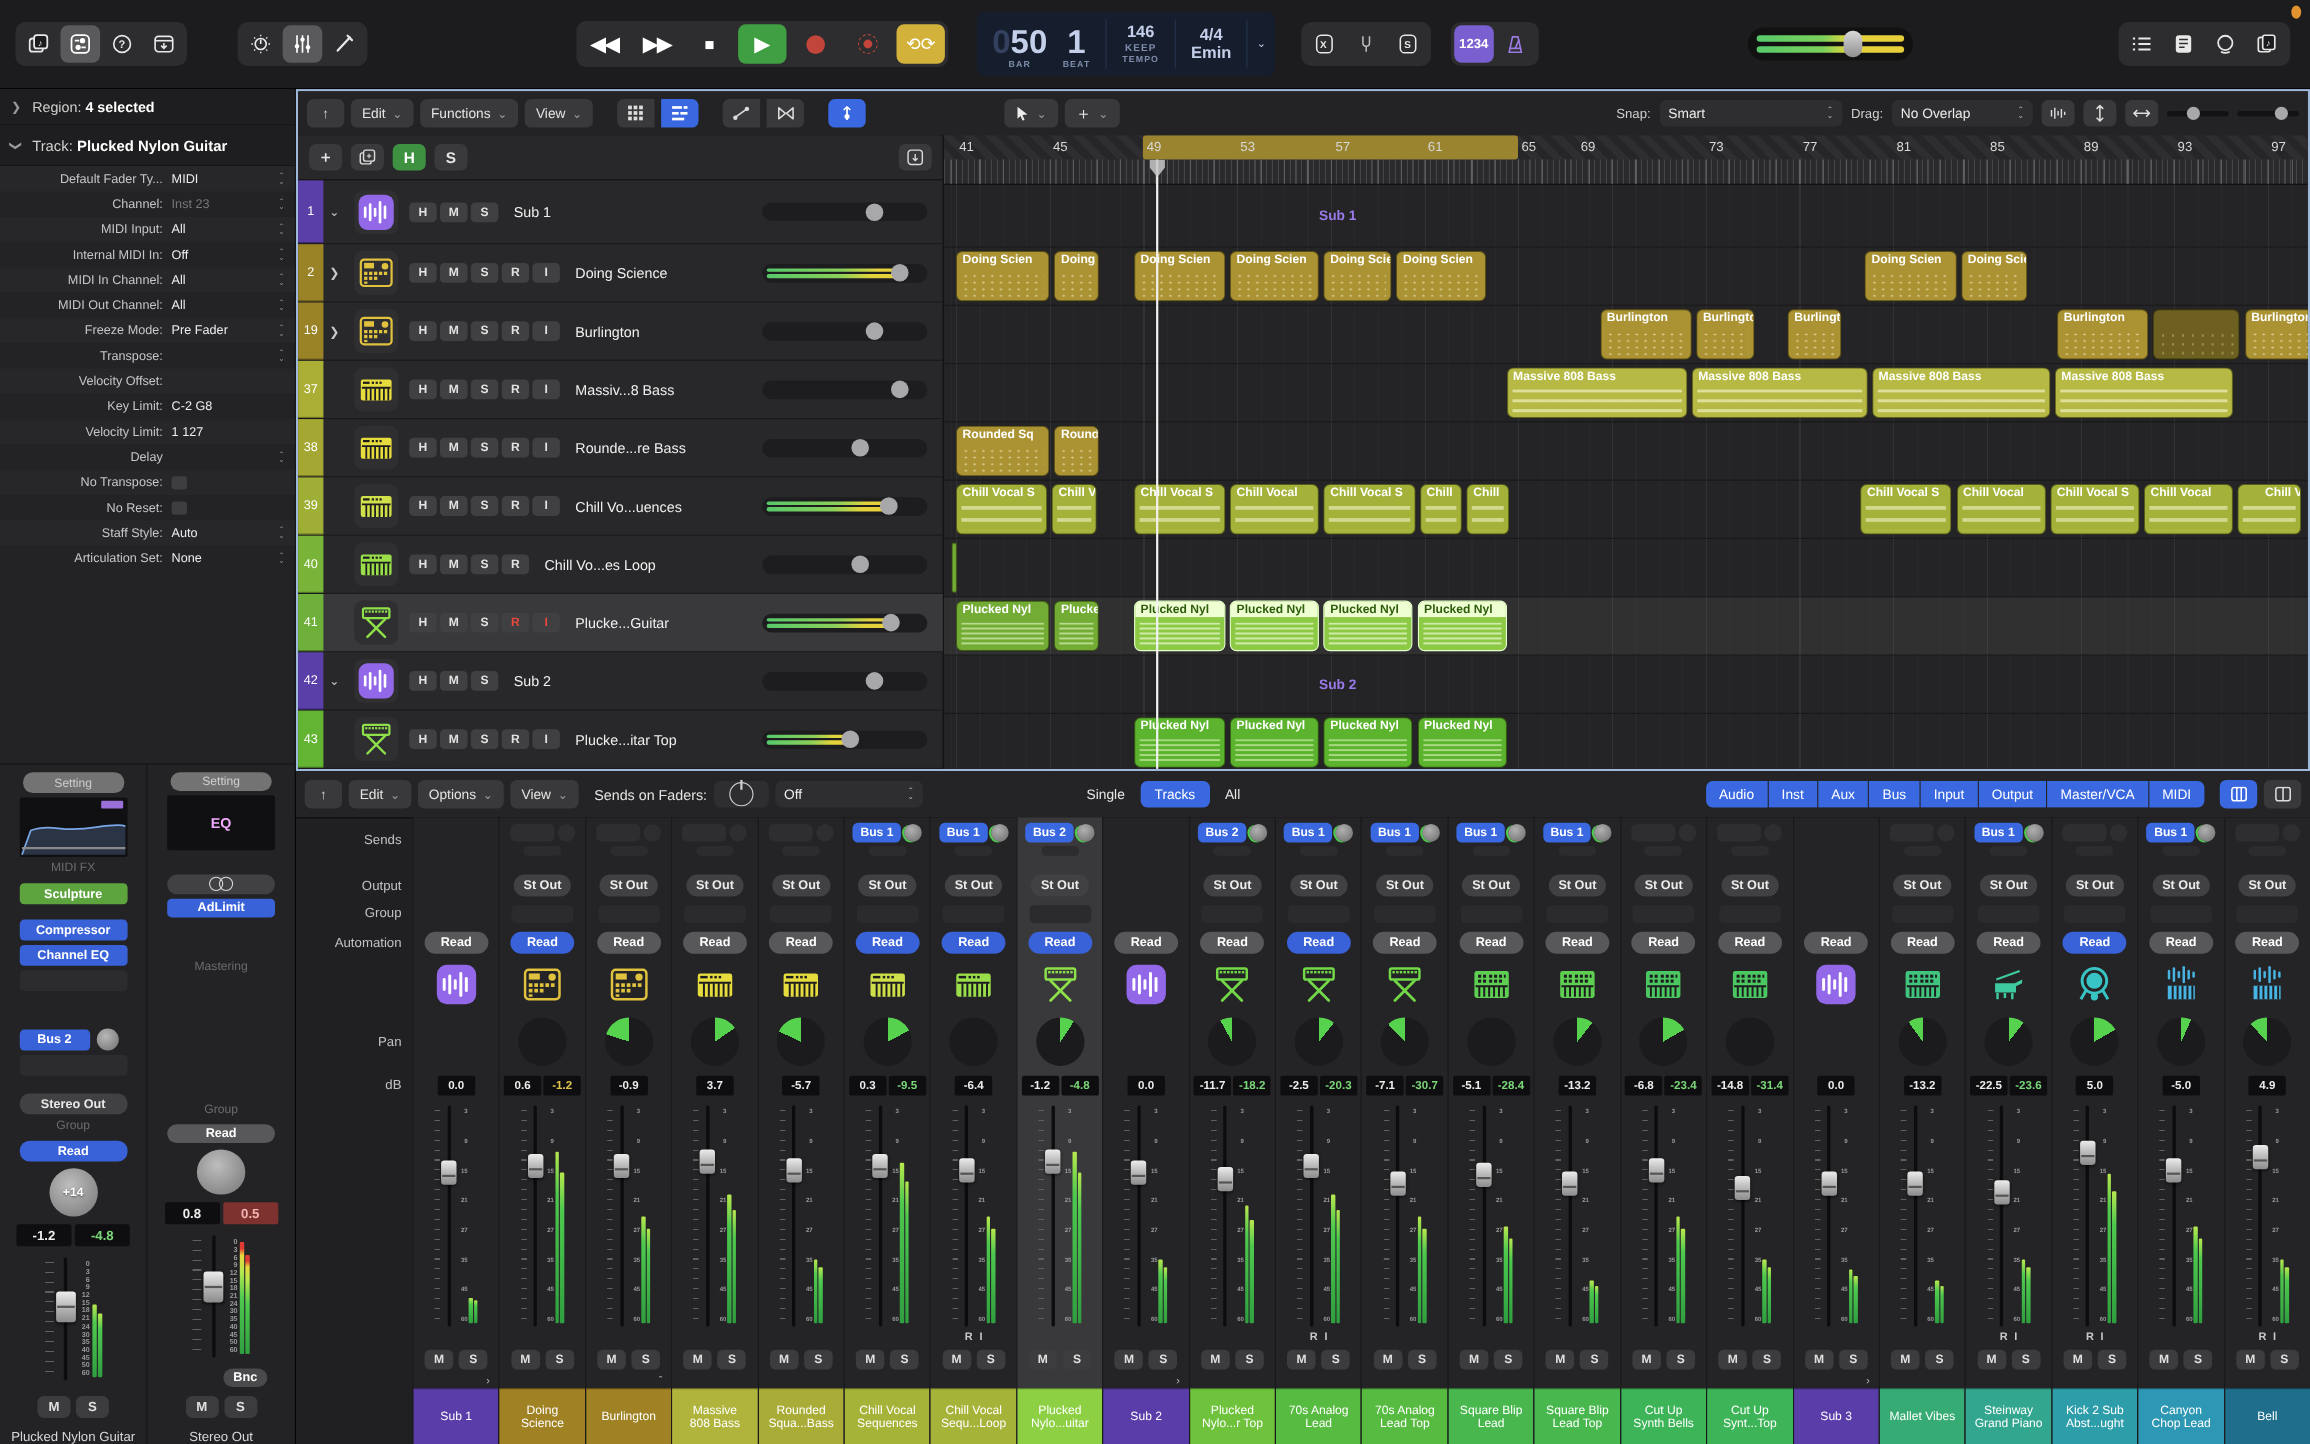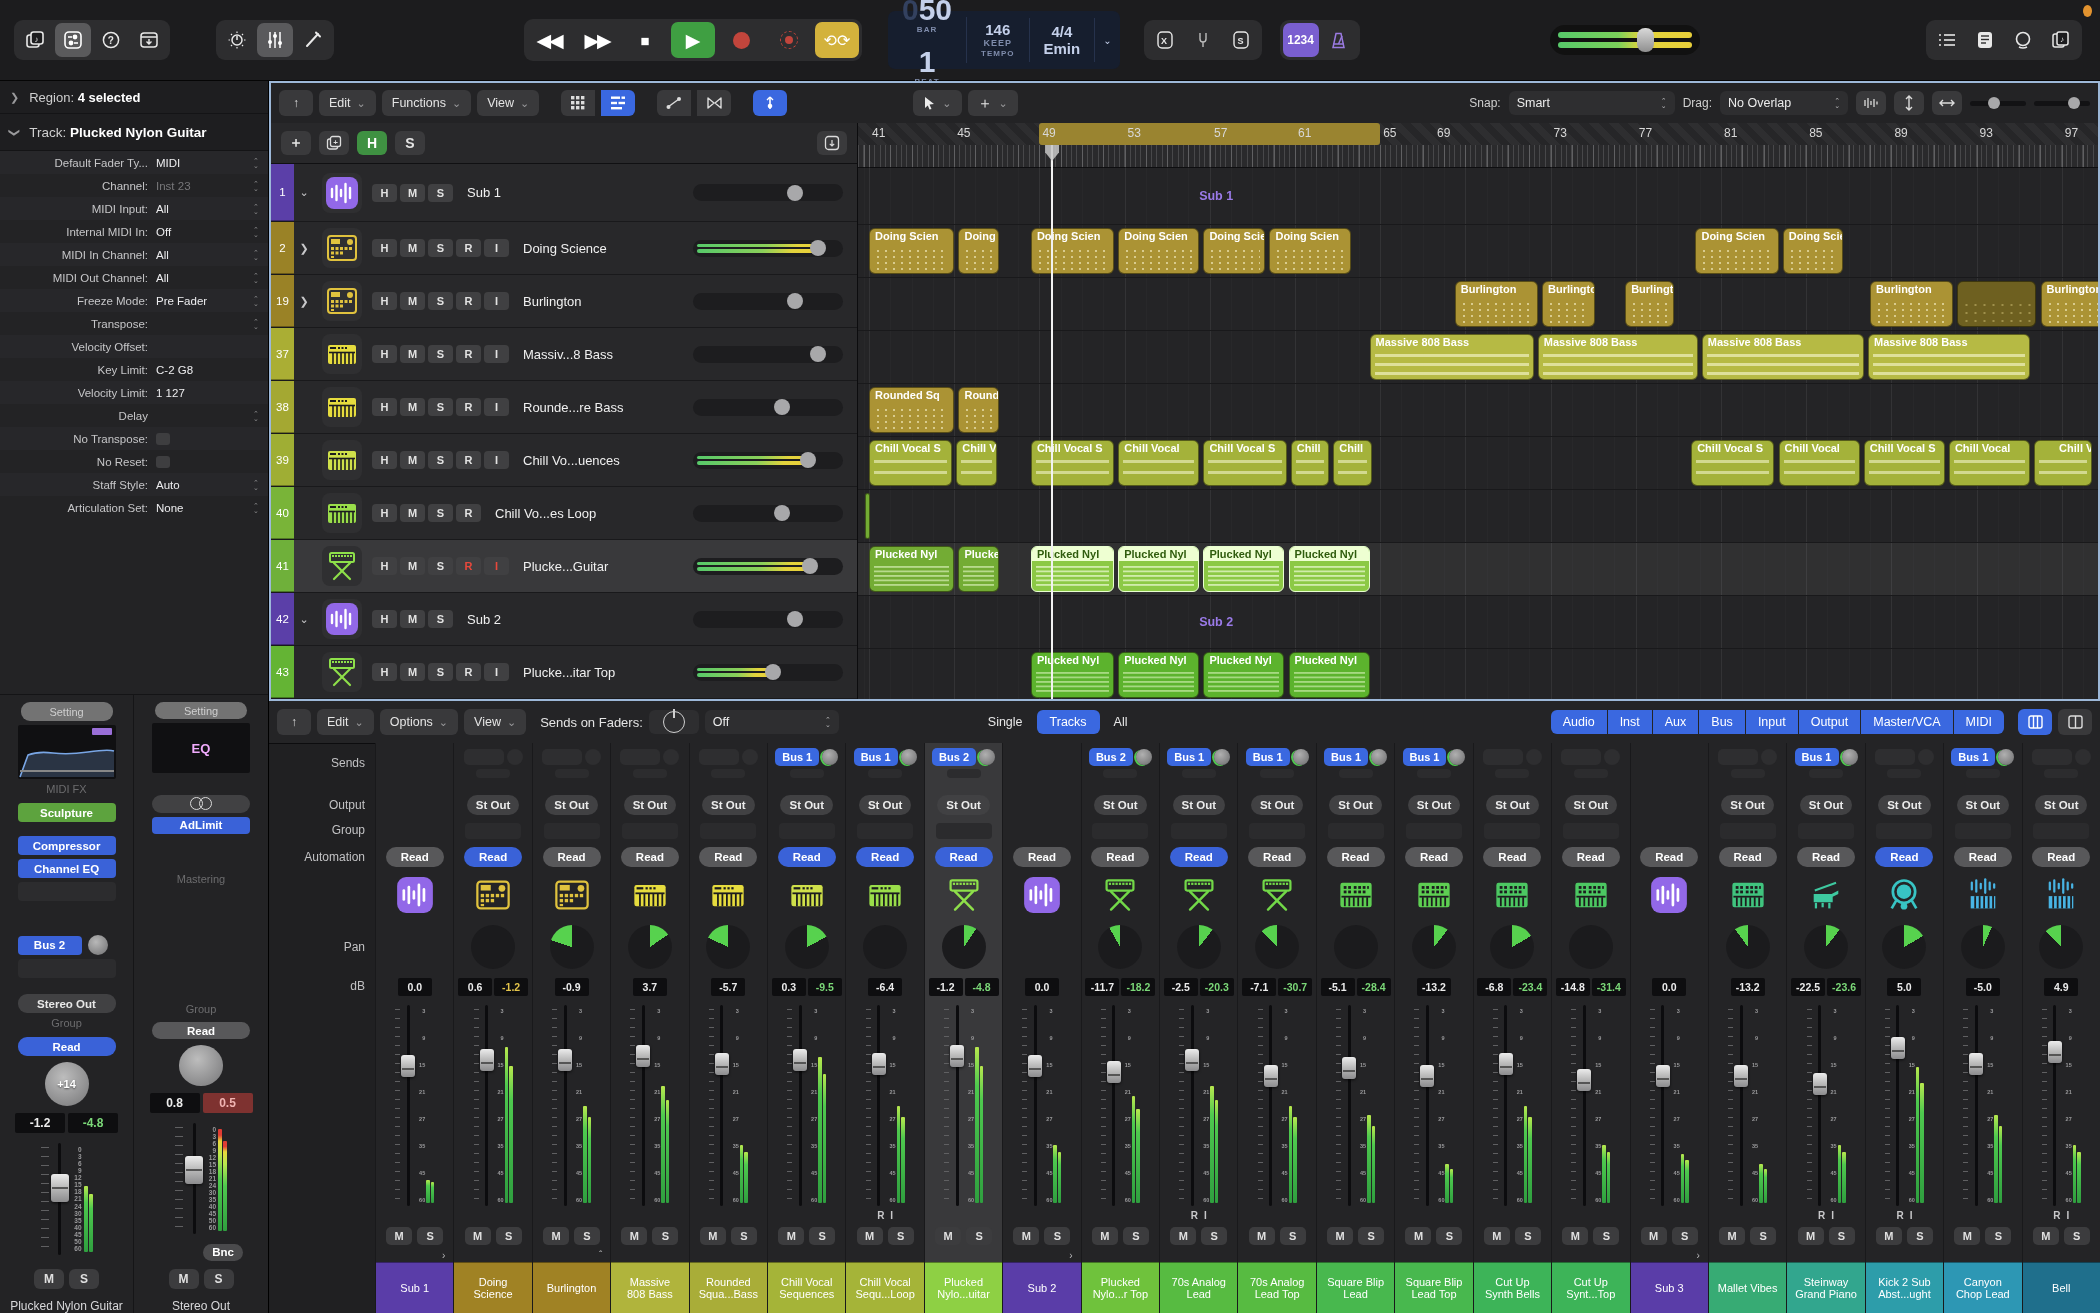--- a/index.html
+++ b/index.html
@@ -267,21 +267,21 @@
           <span style="width:17px;height:17px;border-radius:50%;background:#c2453c;display:block"></span>
         </div>
       <div class="trbtn">
           <span style="width:16px;height:16px;border-radius:50%;border:1.5px dashed #c2453c;display:flex;align-items:center;justify-content:center">
             <span style="width:8px;height:8px;border-radius:50%;background:#c2453c"></span>
           </span>
         </div>
       <div class="trbtn cycle" style="font-size:16px;letter-spacing:0">⟲⟳</div>
     </div>
     <div class="lcd">
-      <div class="lcdsec" style="flex-direction:column;gap:14px;align-items:center;padding-top:2px">
+      <div class="lcdsec" style="flex-direction:row;gap:14px;align-items:flex-end;padding-top:2px">
         <div style="display:flex;flex-direction:column;align-items:center">
             <div class="lcdbig"><span class="lcddim">0</span><span>50</span></div>
             <div class="lcdlab">BAR</div>
           </div>
         <div style="display:flex;flex-direction:column;align-items:center">
             <div class="lcdbig">1</div>
             <div class="lcdlab">BEAT</div>
           </div>
       </div>
       <div class="lcdsec">

